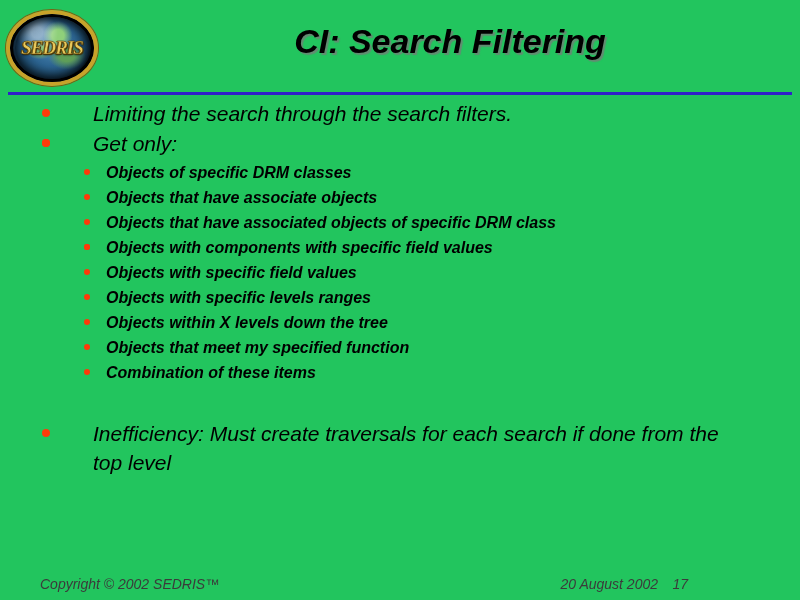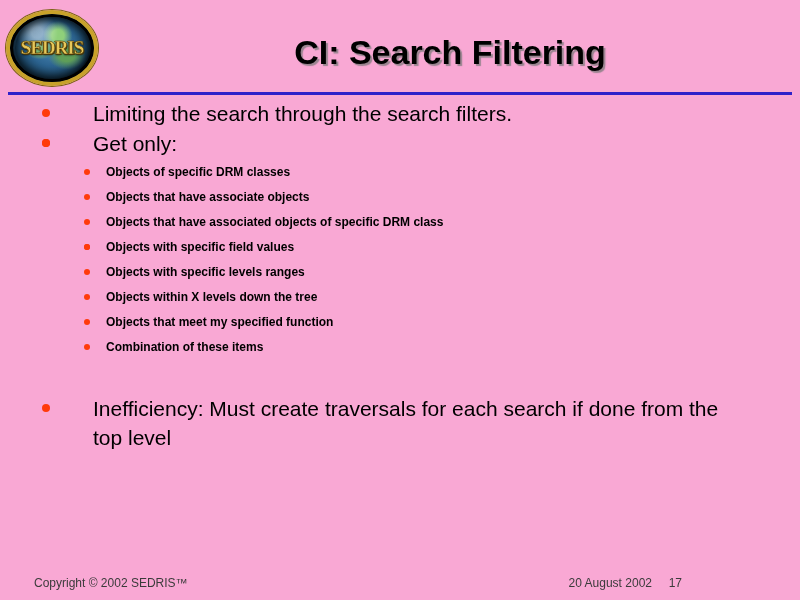--- a/index.html
+++ b/index.html
@@ -7,23 +7,24 @@
     padding: 0;
     background: #ffffff;
   }
   body {
     font-family: "Liberation Sans", sans-serif;
   }
   .slide {
     position: relative;
     width: 800px;
     height: 600px;
-    background: #f9a8d4;
+    background: #22c55e;
     overflow: hidden;
     box-sizing: border-box;
+    font-style: italic;
   }
 
   
   .header {
     position: absolute;
     left: 0;
     top: 0;
     width: 800px;
     height: 92px;
   }
@@ -82,21 +83,20 @@
     left: 110px;
     top: 22px;
     width: 680px;
     text-align: center;
     font-size: 34px;
     font-weight: bold;
     color: #000000;
     text-shadow: 2px 2px 1px rgba(120,120,120,0.75);
     letter-spacing: 0px;
     white-space: nowrap;
-    margin-top: 11px;
   }
 
   .divider {
     position: absolute;
     left: 8px;
     top: 92px;
     width: 784px;
     height: 3px;
     background: #2f21c9;
   }
@@ -127,21 +127,21 @@
     border-radius: 50%;
     background: #ff3a0a;
   }
 
   .sub-list {
     margin-top: 2px;
   }
   .l2 {
     position: relative;
     padding-left: 106px;
-    font-size: 12px;
+    font-size: 16px;
     font-weight: bold;
     color: #000000;
     line-height: 25px;
   }
   .l2 .bul {
     position: absolute;
     left: 84px;
     top: 9px;
     width: 6px;
     height: 6px;
@@ -156,25 +156,25 @@
     line-height: 29px;
     padding-right: 50px;
   }
   .l1.final .bul {
     top: 10px;
   }
 
   
   .footer {
     position: absolute;
-    left: 8px;
+    left: 14px;
     bottom: 8px;
     width: 696px;
     height: 16px;
-    font-size: 12px;
+    font-size: 14px;
     color: #3b3b3b;
   }
   .footer .fl {
     position: absolute;
     left: 26px;
     top: 0;
   }
   .footer .fc {
     position: absolute;
     left: 0;
@@ -236,20 +236,24 @@
       </div>
       <div class="l2">
         <span class="bul"></span>
         <span>Objects that have associated objects of specific DRM class</span>
       </div>
       <div class="l2">
         <span class="bul"></span>
       </div>
       <div class="l2">
         <span class="bul"></span>
+        <span>Objects with components with specific field values</span>
+      </div>
+      <div class="l2">
+        <span class="bul"></span>
         <span>Objects with specific field values</span>
       </div>
       <div class="l2">
         <span class="bul"></span>
         <span>Objects with specific levels ranges</span>
       </div>
       <div class="l2">
         <span class="bul"></span>
         <span>Objects within X levels down the tree</span>
       </div>

